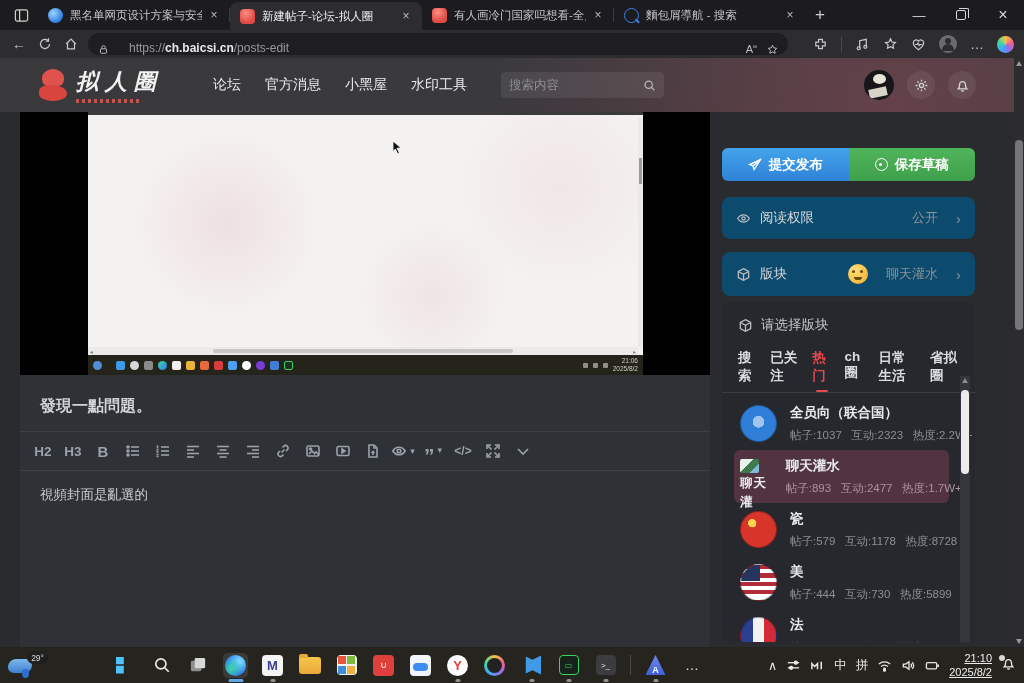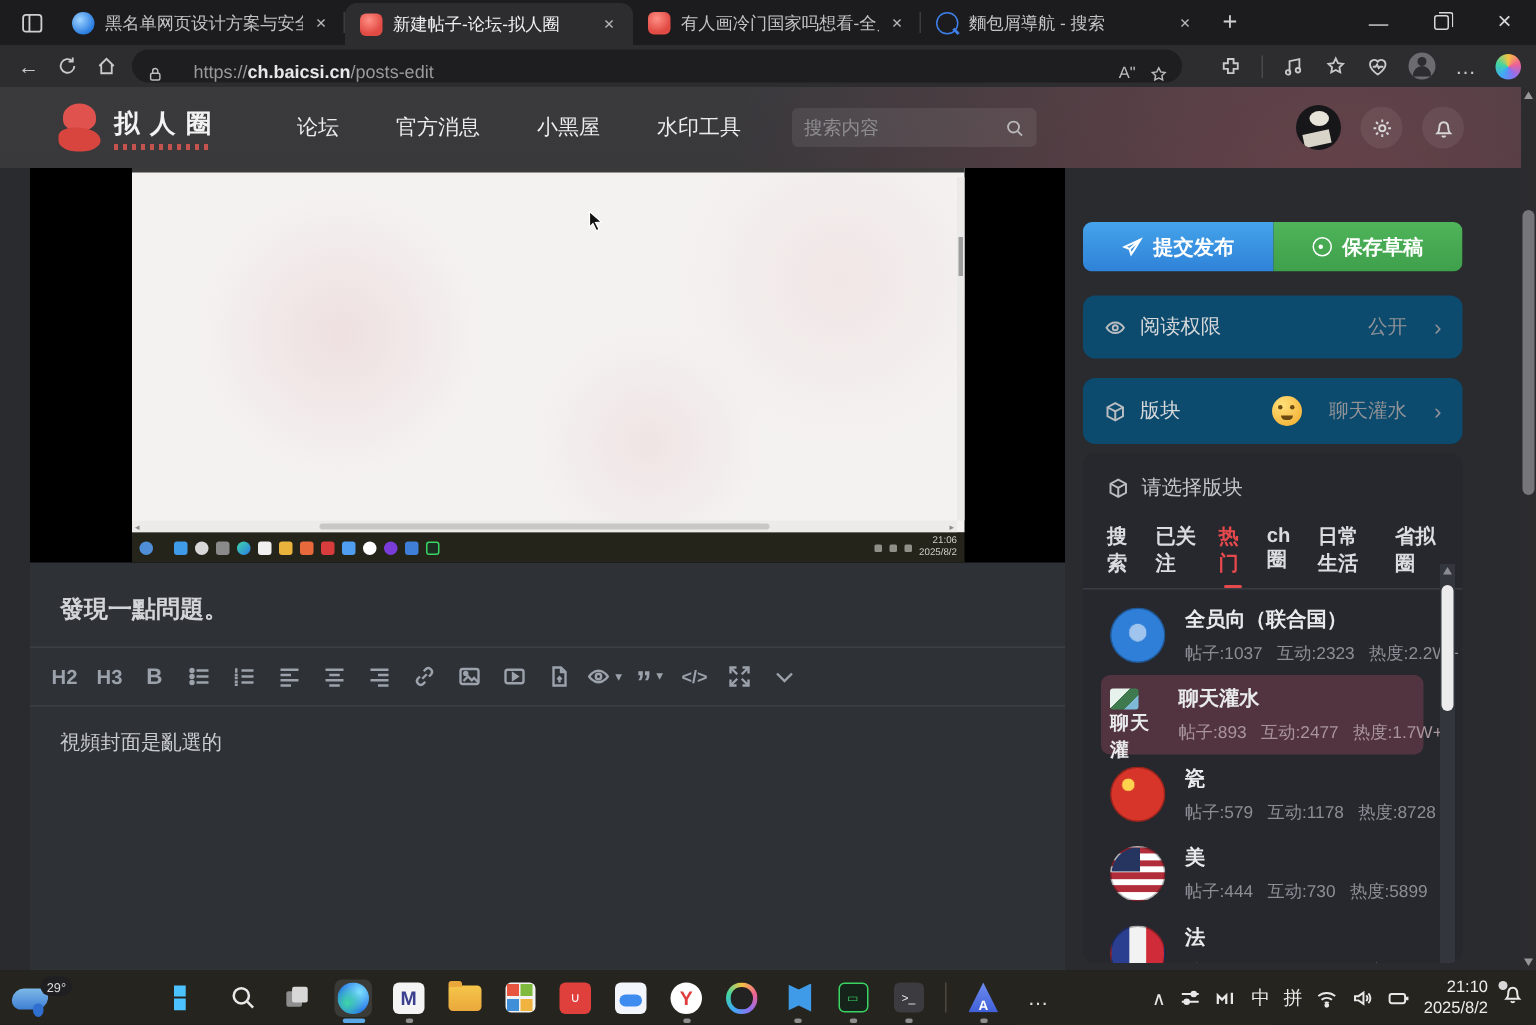--- a/index.html
+++ b/index.html
@@ -54,24 +54,24 @@
   .webpage { position:absolute; top:58px; left:0; right:0; bottom:36px; background:#292b2f; overflow:hidden; }
 
   .site-header { position:absolute; top:0; left:0; right:10px; height:54px;
     background:radial-gradient(circle at 88% 150%, rgba(196,86,104,.33), rgba(196,86,104,0) 45%),
                linear-gradient(#3a3a3d,#39383b); display:flex; align-items:center; }
   .logo-wrap { display:flex; align-items:center; margin-left:38px; }
   .mascot { width:30px; height:32px; position:relative; }
   .mascot::before { content:""; position:absolute; top:0; left:4px; width:22px; height:18px; border-radius:50% 50% 40% 40%; background:#e0524e; }
   .mascot::after { content:""; position:absolute; bottom:0; left:1px; width:28px; height:16px; border-radius:40% 60% 50% 50%; background:#d8453f; }
   .logo-text { margin-left:8px; }
-  .logo-title { color:#f2f2f2; font-size:17px; font-weight:bold; letter-spacing:7px; }
+  .logo-title { color:#f2f2f2; font-size:22px; font-weight:bold; letter-spacing:7px;font-style:italic; }
   .logo-tag { margin-top:2px; height:4px; width:64px;
     background:repeating-linear-gradient(90deg,#c4534f 0 3px,transparent 3px 6px); }
-  .site-nav { display:flex; gap:38px; margin-left:50px; }
+  .site-nav { display:flex; gap:24px; margin-left:50px; }
   .site-nav-item { color:#ececee; font-size:14px; }
   .hsearch-wrap { margin-left:34px; width:163px; height:26px; background:rgba(255,255,255,.08);
     border-radius:4px; display:flex; align-items:center; padding:0 8px; }
   .hsearch { flex:1; background:transparent; border:none; outline:none; color:#cfcfcf; font-size:12.5px;
     font-family:inherit; width:100px; }
   .hsearch::placeholder { color:#8d8d90; }
   .hsearch-wrap svg { width:13px; height:13px; stroke:#b9b9bb; fill:none; stroke-width:1.5; }
   .header-right { margin-left:auto; margin-right:38px; display:flex; align-items:center; gap:13px; }
   .avatar { width:30px; height:30px; border-radius:50%; background:#17171a; position:relative; overflow:hidden; }
   .avatar::before { content:""; position:absolute; top:4px; left:9px; width:13px; height:10px; border-radius:50%; background:#e8e4da; }
@@ -219,21 +219,21 @@
     display:flex; align-items:center; justify-content:center; }
   .ico-a { width:20px; height:20px; color:#fff; font-weight:bold; font-size:14px;
     background:linear-gradient(180deg,#6f8cf0,#3f5fd8); clip-path:polygon(50% 0,100% 100%,0 100%);
     display:flex; align-items:flex-end; justify-content:center; line-height:1; }
   .ico-a span { font-size:9px; color:#fff; }
   .tb-sep { width:1px; height:20px; background:#4a483f; }
   .tb-more { color:#e0e0e0; font-size:14px; letter-spacing:1px; }
   .tb-tray { position:absolute; right:8px; top:0; height:36px; display:flex; align-items:center; gap:9px; color:#e8e8e8; }
   .tb-tray svg { width:15px; height:15px; stroke:#e8e8e8; fill:none; stroke-width:1.4; }
   .tray-txt { font-size:12.5px; }
-  .tray-clock { text-align:right; font-size:11px; line-height:1.3; color:#ececec; }
+  .tray-clock { text-align:right; font-size:11px; line-height:1.3; color:#ececec;text-decoration:underline; }
   .bell-wrap { position:relative; }
   .bell-wrap::after { content:""; position:absolute; top:-1px; left:-2px; width:6px; height:6px; border-radius:50%; background:#d8d8d8; }
 </style>
 </head>
 <body>
 
 <div class="tabstrip">
   <div class="vtabs-btn">
     <svg viewBox="0 0 16 16">
         <rect x="1.5" y="2" width="13" height="12" rx="2" fill="none" stroke="#cfcfcf" stroke-width="1.3"></rect>

